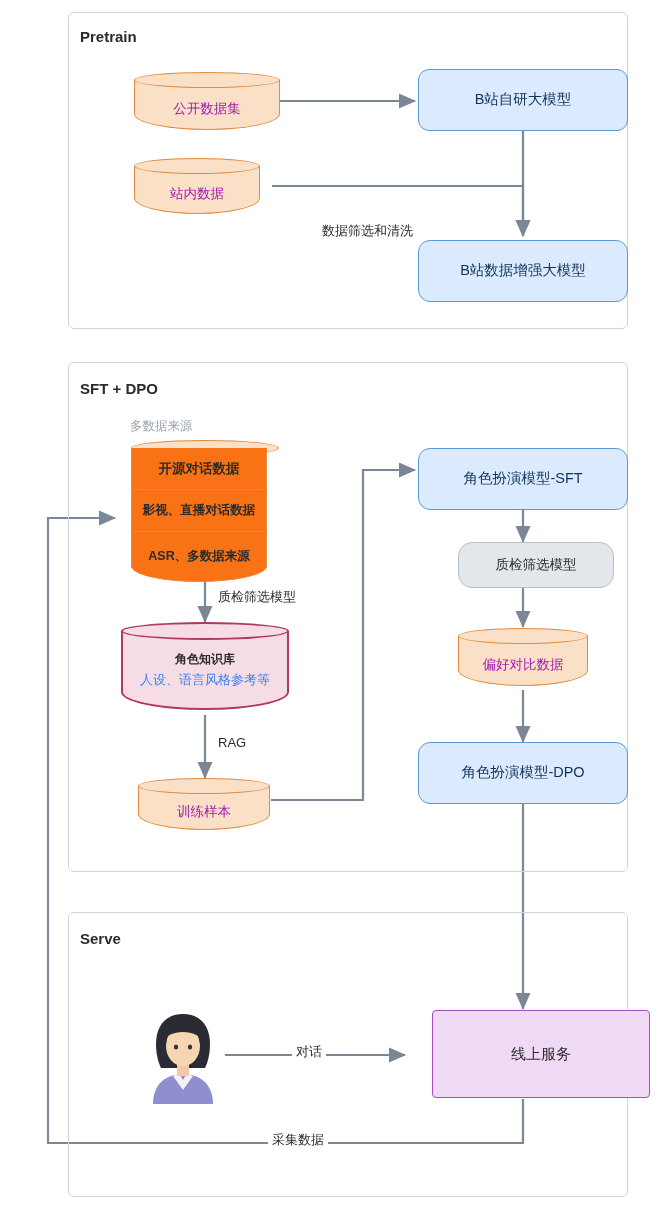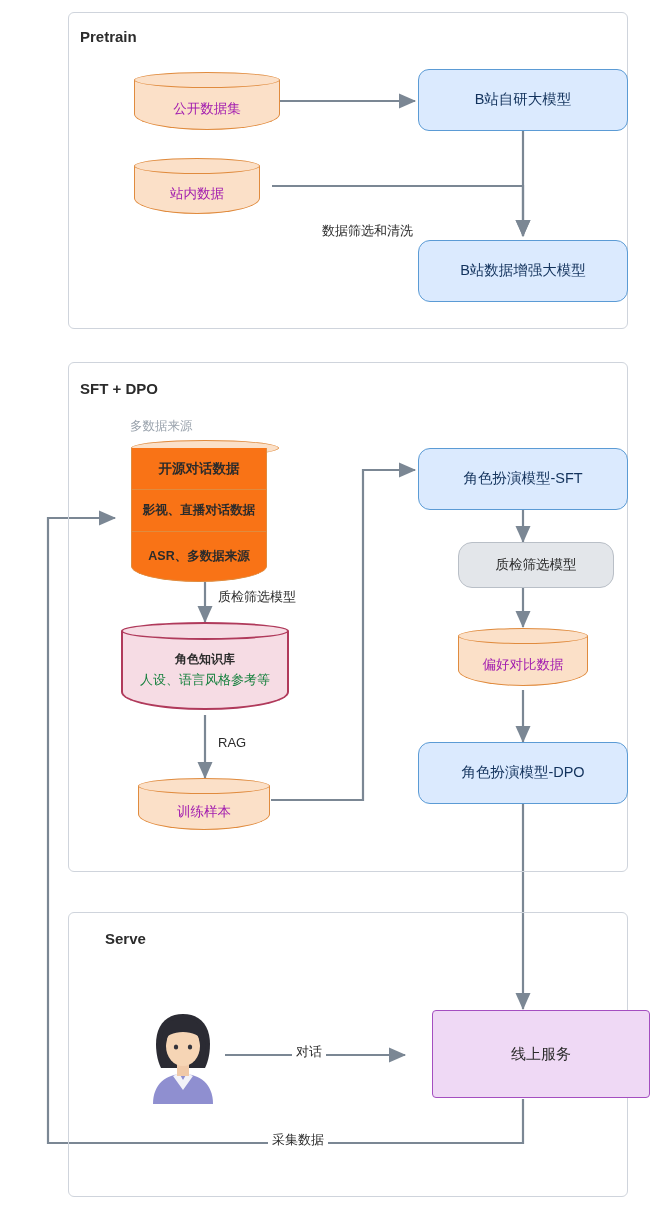--- a/index.html
+++ b/index.html
@@ -112,21 +112,21 @@
   .kb .top{
     position:absolute;left:0;right:0;top:0;height:18px;
     background:#f6dce4;border:2px solid #b03a5b;border-radius:50%/50%;box-sizing:border-box;
   }
   .kb .lbl{
     position:absolute;left:0;right:0;top:0;bottom:0;
     display:flex;flex-direction:column;align-items:center;justify-content:center;
     padding-top:8px;box-sizing:border-box;
   }
   .kb .l1{font-weight:bold;font-size:12px;color:#2b2b2b;}
-  .kb .l2{font-size:13px;color:#15803d;margin-top:3px;}
+  .kb .l2{font-size:13px;color:#3b82f6;margin-top:3px;}
 
   .edge-label{
     position:absolute;
     font-size:13px;
     color:#2b2b2b;
     background:#ffffff;
     padding:0 4px;
     white-space:nowrap;
   }
   .note{
@@ -175,21 +175,21 @@
     </g>
   </svg>
 
   <div class="group-box" style="left:68px;top:12px;width:558px;height:315px;"></div>
   <div class="group-title" style="left:80px;top:28px;">Pretrain</div>
 
   <div class="group-box" style="left:68px;top:362px;width:558px;height:508px;"></div>
   <div class="group-title" style="left:80px;top:380px;">SFT + DPO</div>
 
   <div class="group-box" style="left:68px;top:912px;width:558px;height:283px;"></div>
-  <div class="group-title" style="left:80px;top:930px;margin-left:25px;">Serve</div>
+  <div class="group-title" style="left:80px;top:930px;">Serve</div>
 
   <div class="cyl" style="left:134px;top:72px;width:146px;height:58px;">
     <div class="body"></div>
     <div class="top"></div>
     <div class="lbl">公开数据集</div>
   </div>
 
   <div class="cyl" style="left:134px;top:158px;width:126px;height:56px;">
     <div class="body"></div>
     <div class="top"></div>

